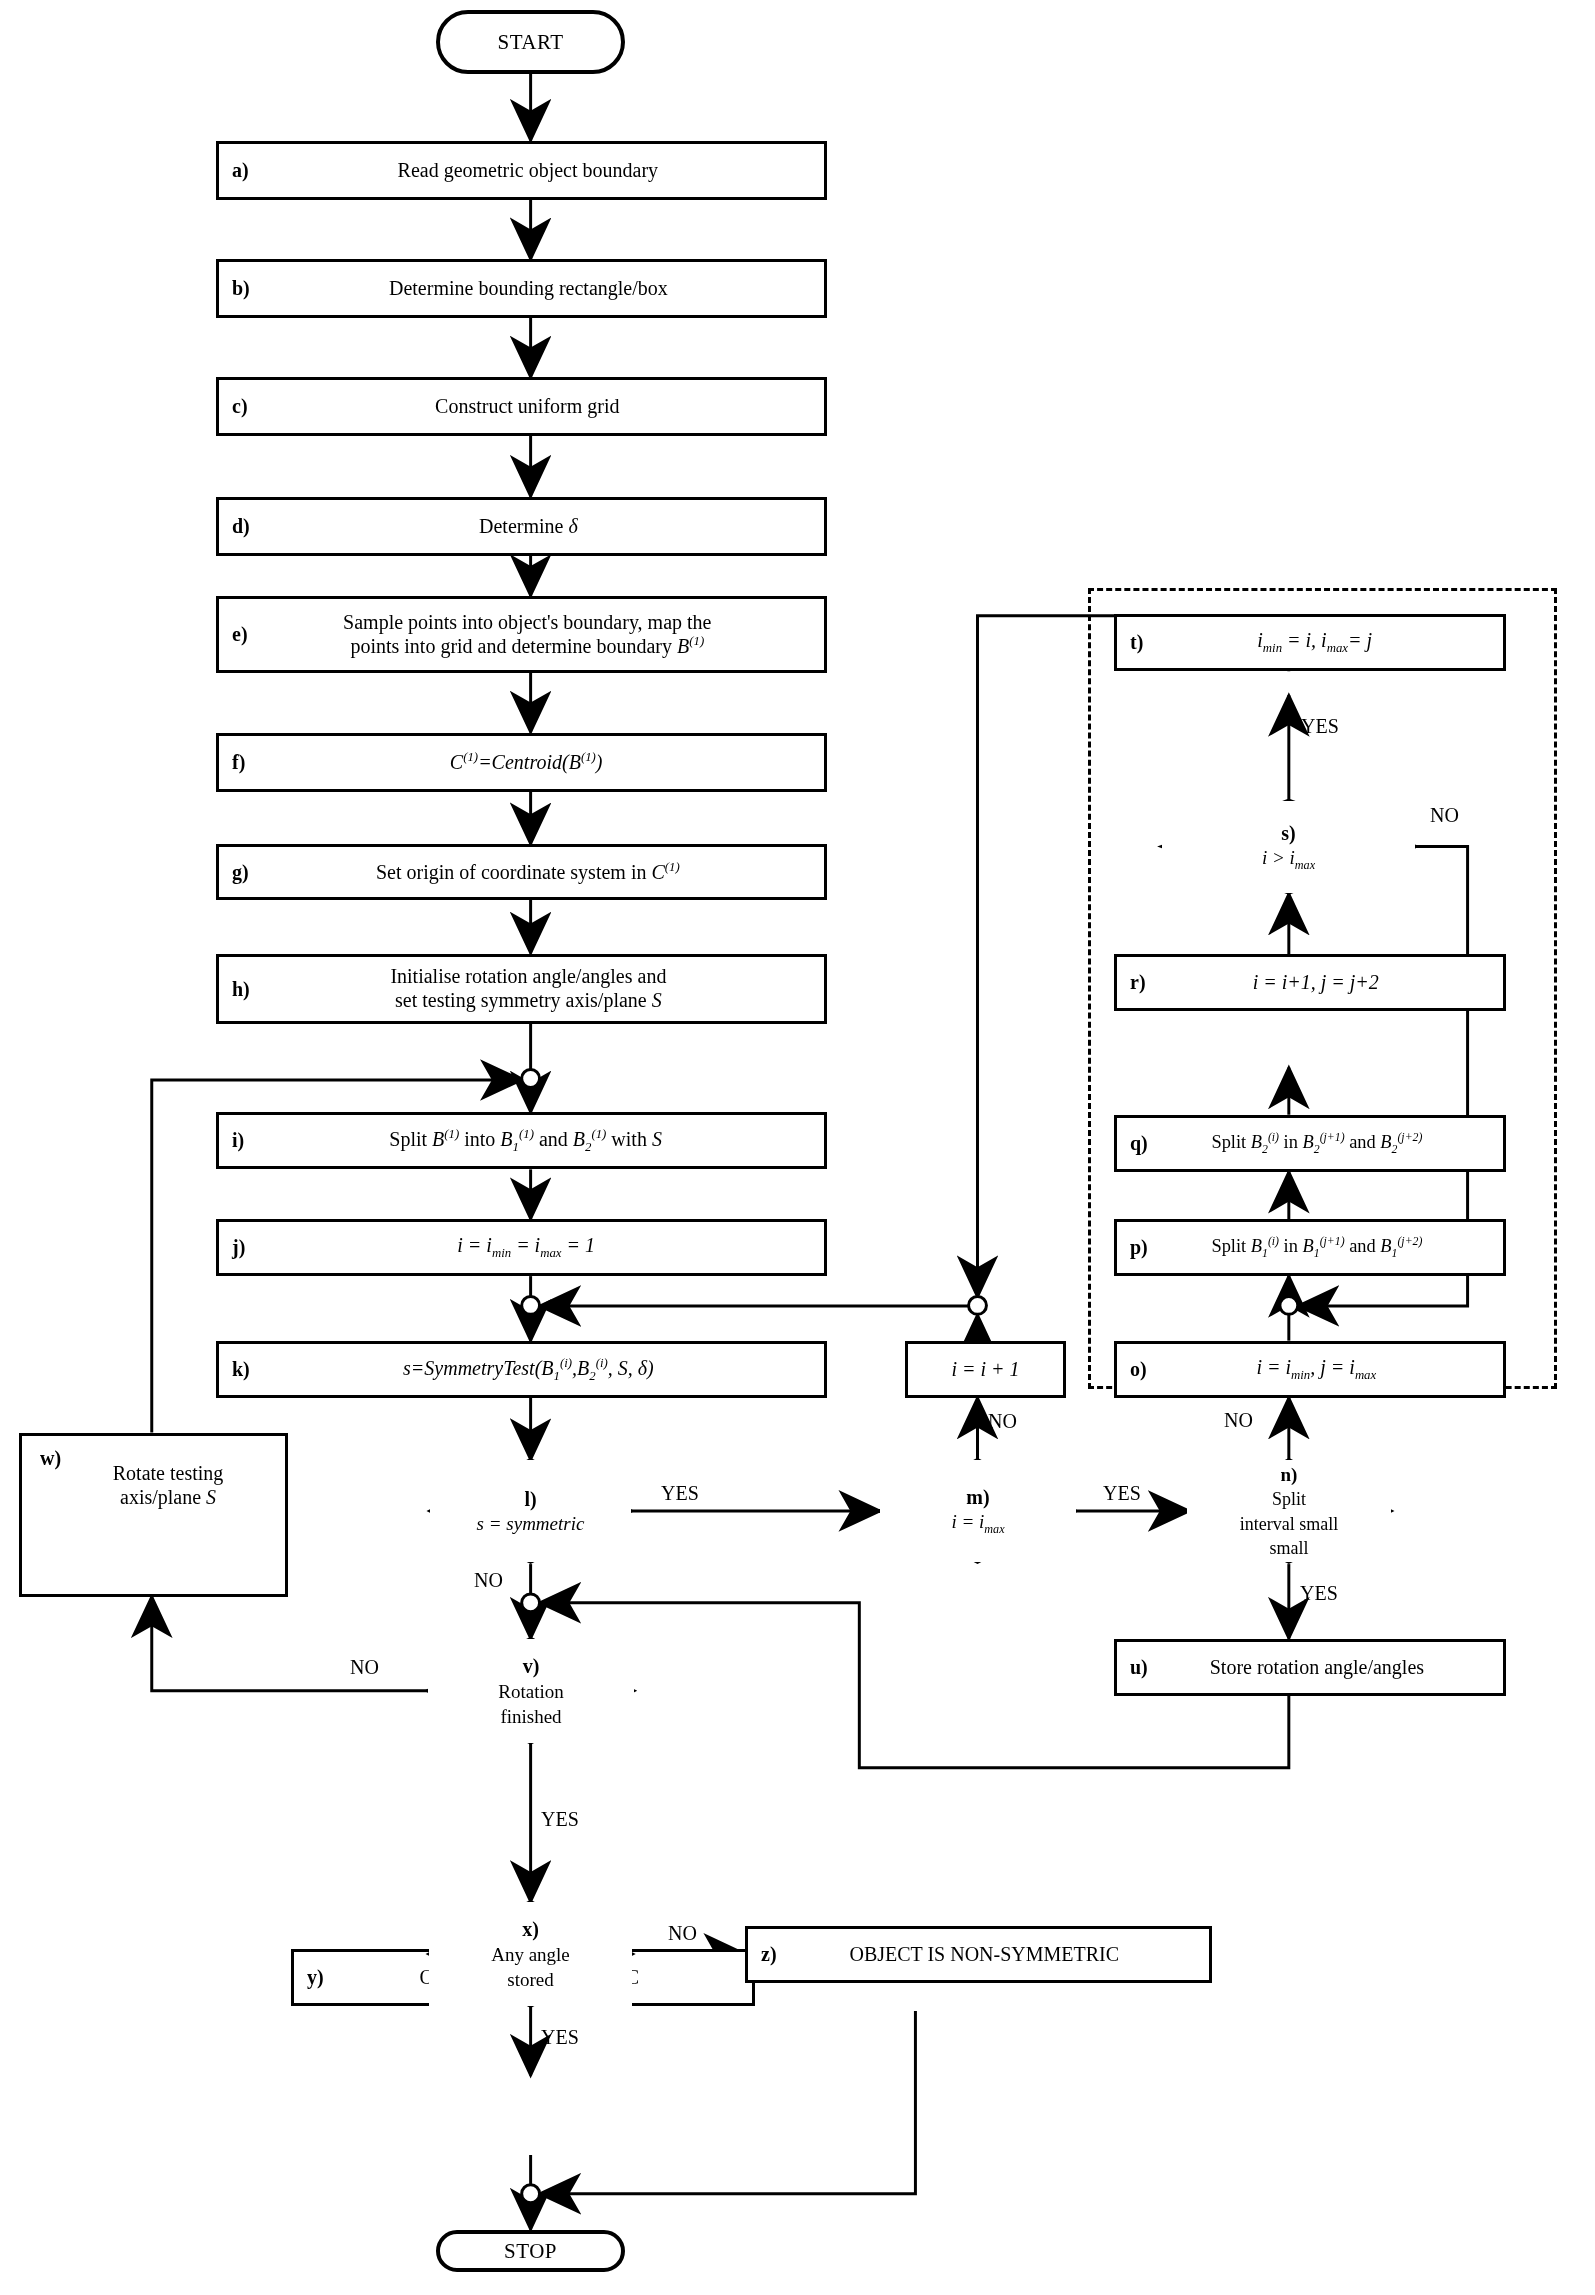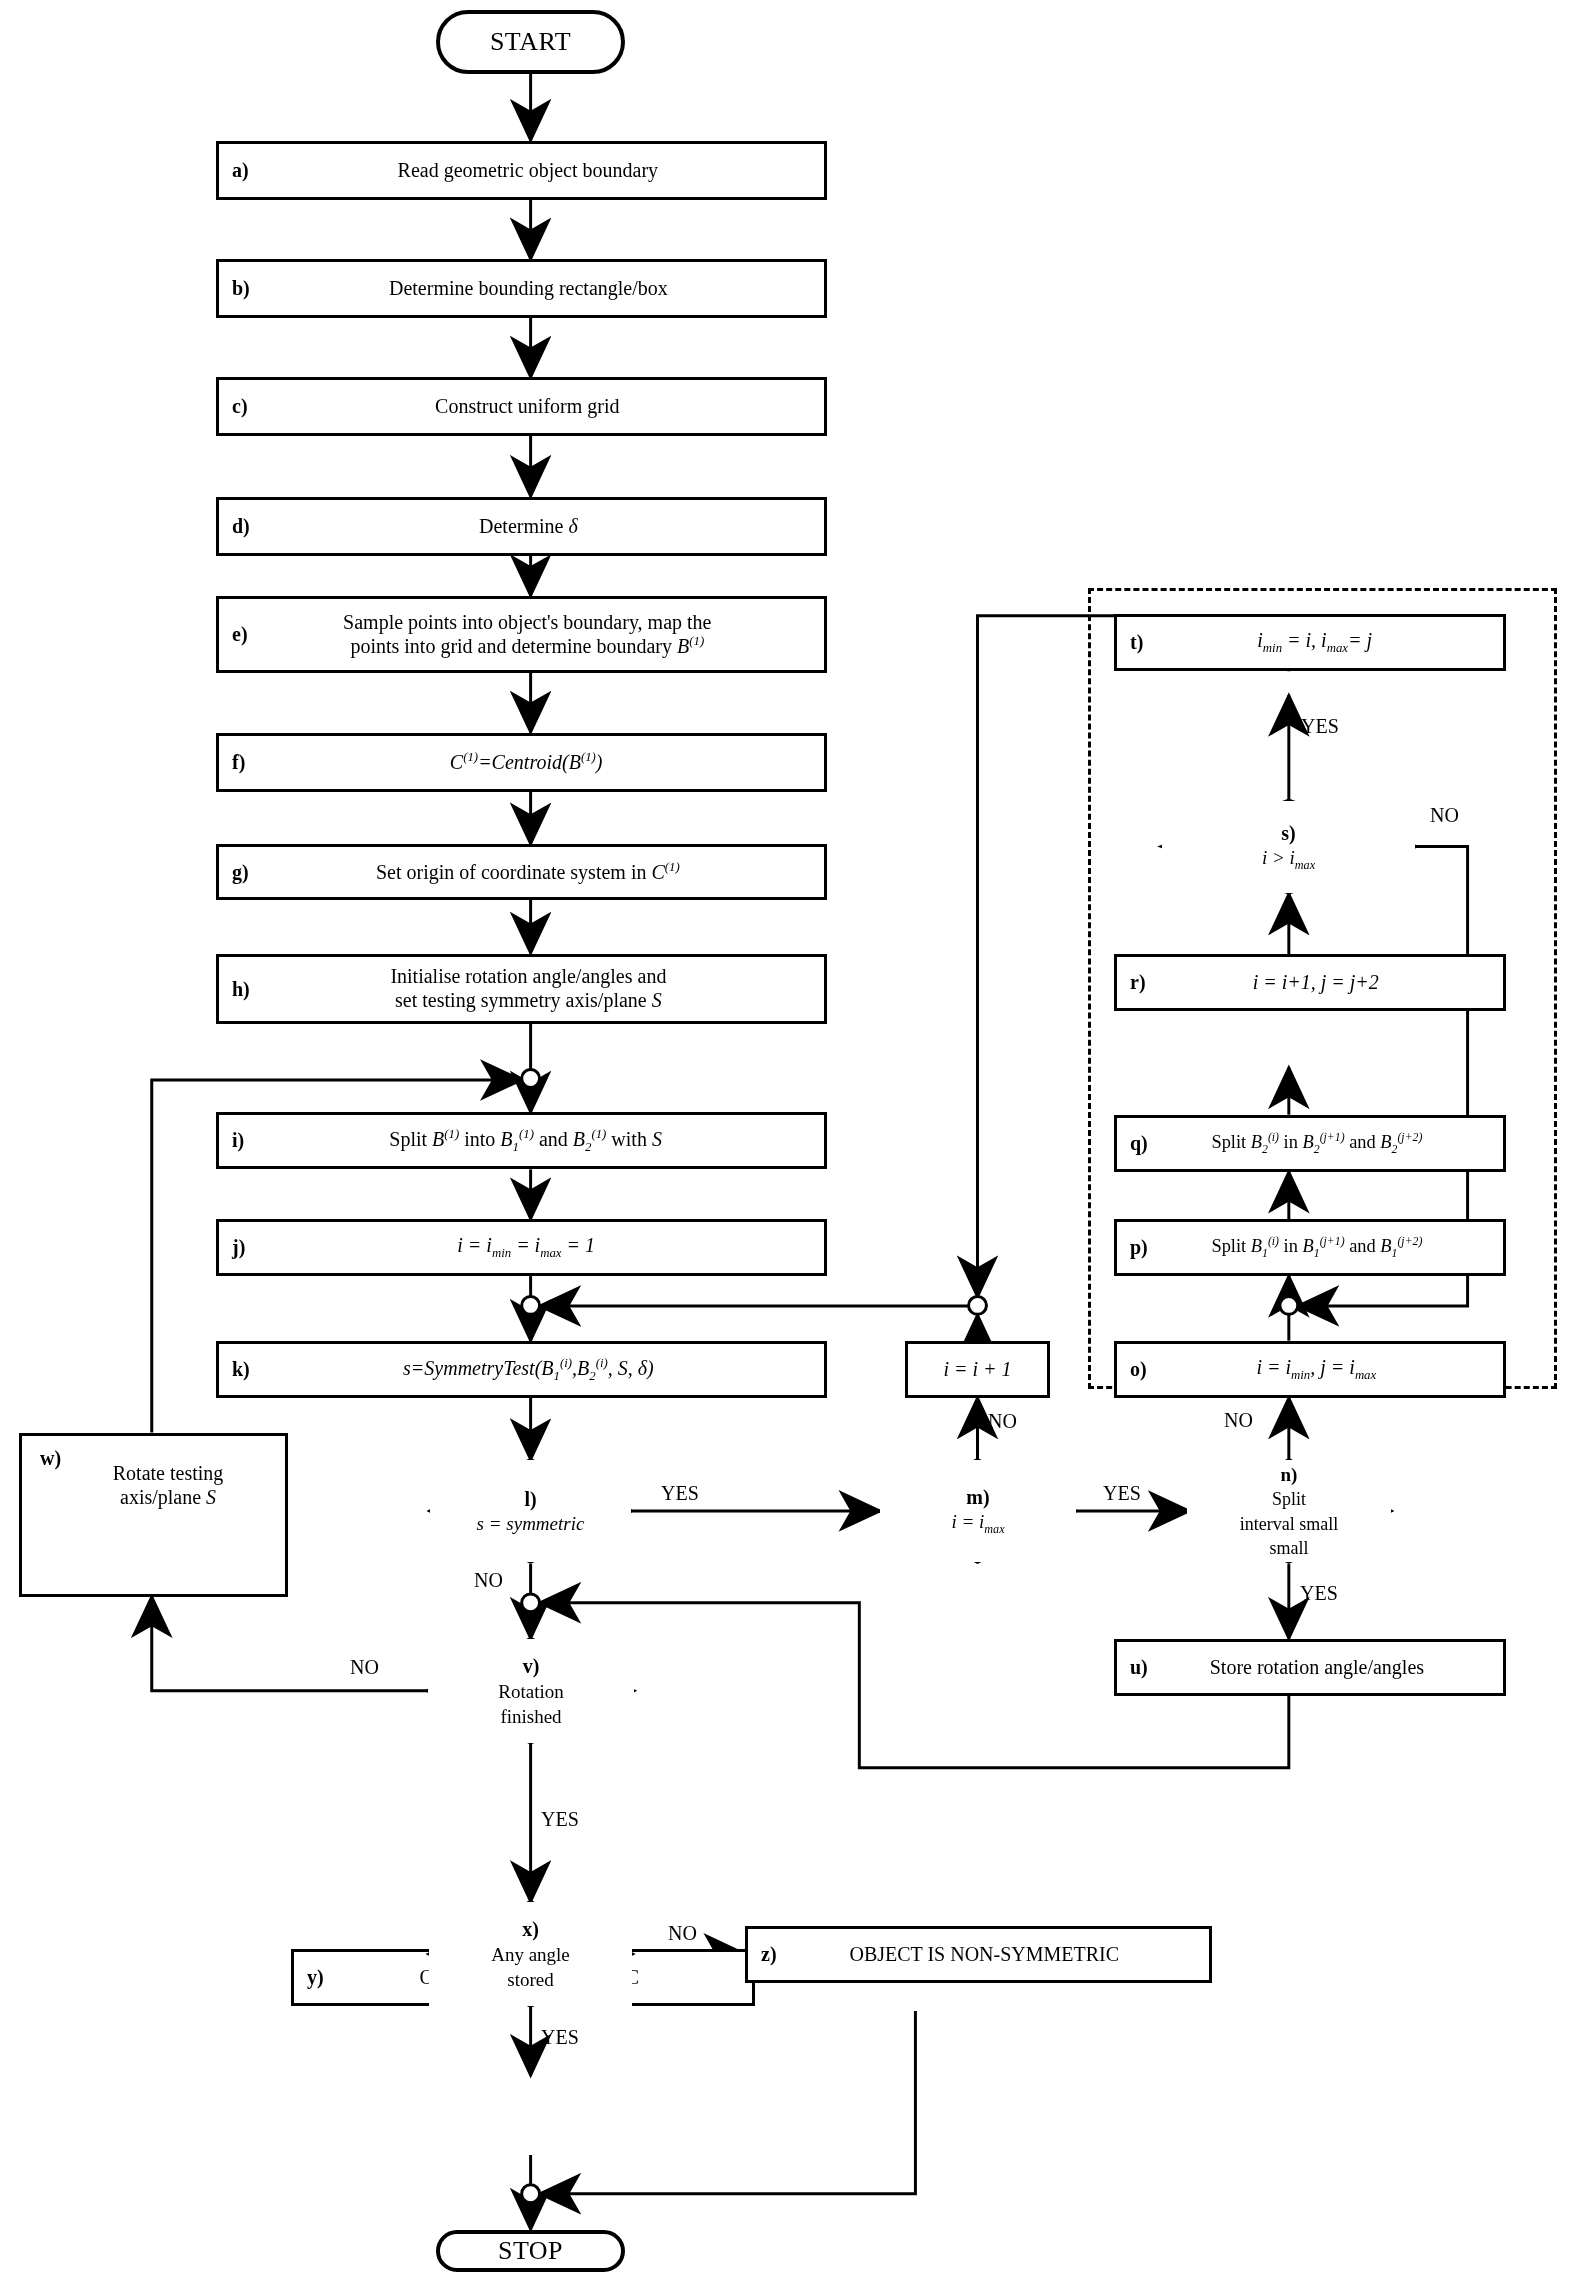--- a/index.html
+++ b/index.html
@@ -3,21 +3,21 @@
 <meta charset="utf-8">
 <style>
   html,body{margin:0;padding:0;background:#ffffff;}
   body{font-family:"Liberation Serif", serif;}
   #stage{position:relative;width:1596px;height:2295px;background:#fff;overflow:hidden;}
   svg#wires{position:absolute;left:0;top:0;width:1596px;height:2295px;}
   .node{position:absolute;box-sizing:border-box;background:#fff;}
   .proc{border:3px solid #000;display:flex;align-items:center;}
   .proc .tag{font-weight:bold;font-size:20px;flex:0 0 auto;padding-left:13px;}
   .proc .body{flex:1 1 auto;text-align:center;font-size:20px;line-height:1.18;padding-right:17px;}
-  .term{border:4px solid #000;border-radius:35px;display:flex;align-items:center;justify-content:center;font-size:26px;letter-spacing:0.5px;}
+  .term{border:4px solid #000;border-radius:35px;display:flex;align-items:center;justify-content:center;font-size:21px;letter-spacing:0.5px;}
   .dia{display:flex;align-items:center;justify-content:center;}
   .dia .dtext{position:relative;z-index:2;text-align:center;font-size:19px;line-height:1.22;width:100%;}
   .dia .tag{font-weight:bold;font-size:20px;display:block;}
   .ital{font-style:italic;}
   .lbl{position:absolute;font-size:20px;white-space:nowrap;}
   sup{font-size:0.64em;vertical-align:super;font-style:italic;}
   sub{font-size:0.64em;vertical-align:sub;font-style:italic;}
   .dashbox{position:absolute;border:3.5px dashed #000;box-sizing:border-box;background:transparent;}
 </style>
 </head>
@@ -161,21 +161,21 @@
   <div class="node proc" style="left:216px;top:1219px;width:611px;height:57px;">
     <span class="tag">j)</span>
     <span class="body ital">i = i<sub>min</sub> = i<sub>max</sub> = 1</span>
   </div>
 
   <div class="node proc" style="left:216px;top:1341px;width:611px;height:57px;">
     <span class="tag">k)</span>
     <span class="body ital">s=SymmetryTest(B<sub>1</sub><sup>(i)</sup>,B<sub>2</sub><sup>(i)</sup>, S, δ)</span>
   </div>
 
-  <div class="node proc" style="left:905px;top:1341px;width:145px;height:57px;">
+  <div class="node proc" style="left:905px;top:1341px;width:161px;height:57px;">
     <span class="body ital" style="padding-right:0;">i = i + 1</span>
   </div>
 
   <div class="node proc" style="left:1114px;top:614px;width:392px;height:57px;">
     <span class="tag">t)</span>
     <span class="body ital">i<sub>min</sub> = i, i<sub>max</sub>= j</span>
   </div>
 
   <div class="node proc" style="left:1114px;top:954px;width:392px;height:57px;">
     <span class="tag">r)</span>

